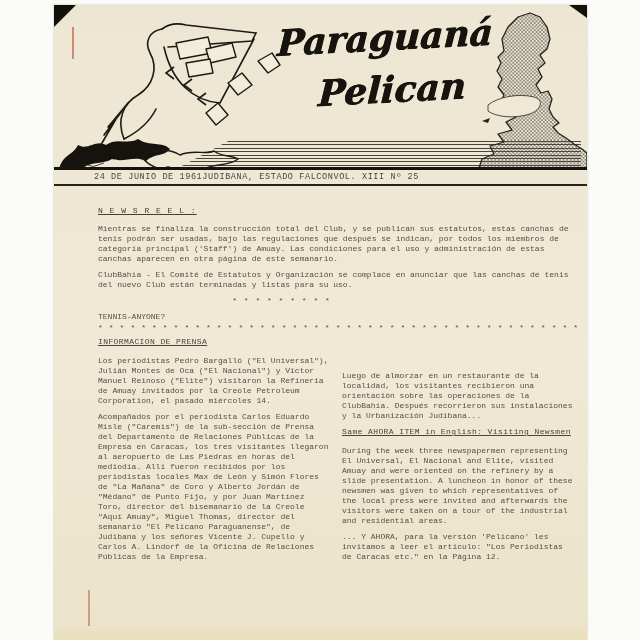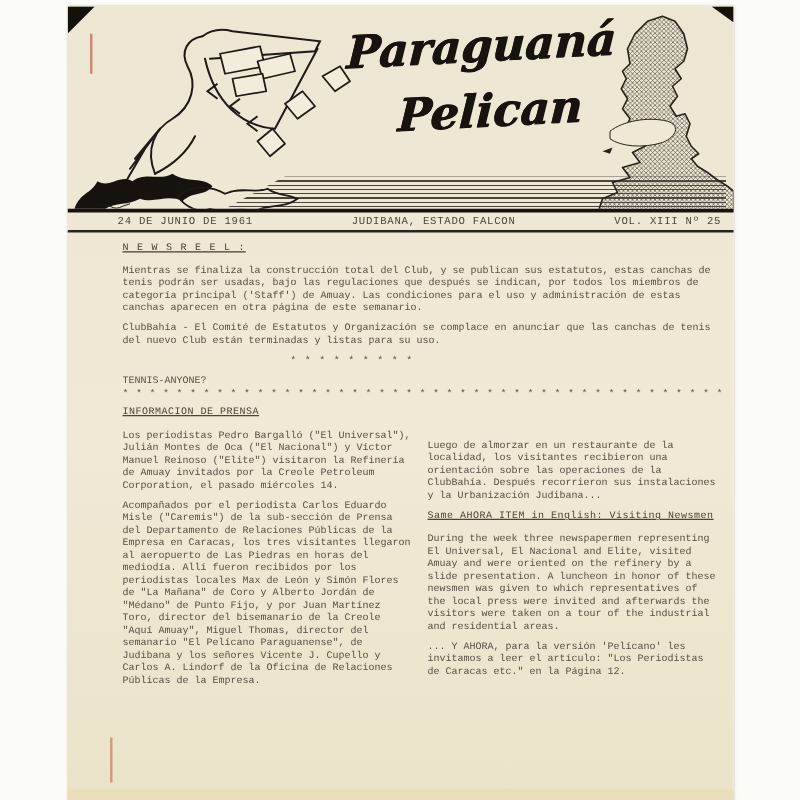--- a/index.html
+++ b/index.html
@@ -36,33 +36,33 @@
   .title1 { left:212px; top:14px; width:238px; }
   .title2 { left:238px; top:66px; width:200px; }
   .corner-artifact { position:absolute; background:#141109; z-index:5; }
   .corner-left { left:0; top:0; width:22px; height:22px; clip-path:polygon(0 0,100% 0,0 100%); }
   .corner-right { right:0; top:0; width:18px; height:13px; clip-path:polygon(0 0,100% 0,100% 100%); }
   .scratch-red { position:absolute; width:2px; background:#b0402c; opacity:.55; }
   .scratch-top { left:18px; top:22px; height:32px; }
   .fold-mark { left:34px; top:585px; height:36px; position:absolute; width:2px; background:#b5543a; opacity:.5; }
   
   .dateline {
-    display:flex; justify-content:space-between; align-items:center;
+    display:flex; align-items:center;
     padding:2px 10px 2px 40px; height:16px;
     border-bottom:2px solid #26241f;
     font-size:8.5px; letter-spacing:.6px; color:#4c463c;
   }
   
-  .content { padding:8px 10px 0 44px; color:#564f45; font-size:8px; line-height:10px; }
+  .content { padding:20px 10px 0 44px; color:#564f45; font-size:8px; line-height:10px; }
   .nw-heading { text-decoration:underline; letter-spacing:1px; color:#433d33; margin:0 0 8px 0; }
   .para { margin:0 0 6px 0; }
   .sep-short { text-align:center; padding-right:112px; letter-spacing:1px; margin:0 0 6px 0; }
   .tennis { text-align:left; padding-right:124px; margin:2px 0 0 0; }
   .sep-full { white-space:nowrap; overflow:hidden; letter-spacing:.6px; margin:1px 0 4px 0; }
-  .columns { display:flex; align-items:center; }
+  .columns { display:flex; align-items:flex-end; }
   .col-left { width:231px; flex:none; }
   .col-divider { width:2px; background:#26241f; margin:2px 5px 10px 6px; }
   .col-right { flex:1; padding-top:20px; }
   .col-heading { text-decoration:underline; letter-spacing:.4px; color:#4a443a; margin:0 0 9px 0; }
   .paper-bottom-strip { position:absolute; left:0; right:0; bottom:0; height:9px; background:#e9dfba; }
 </style>
 </head>
 <body>
 
 <div class="paper">

